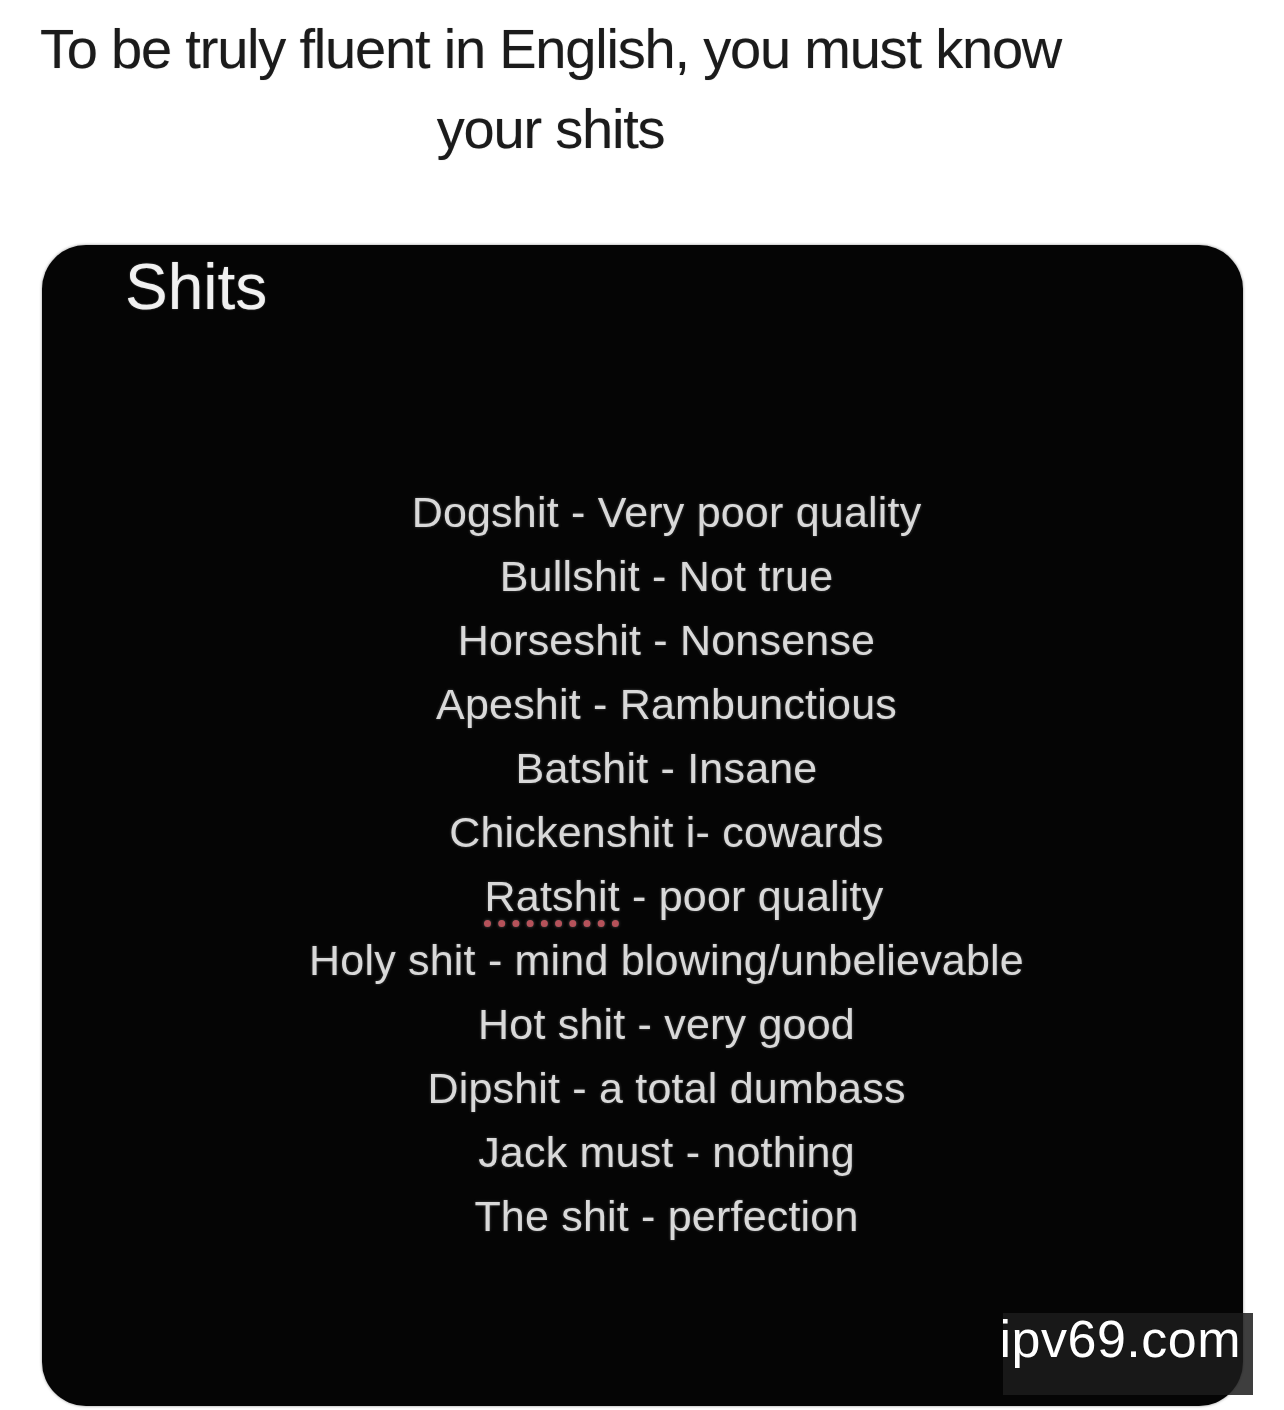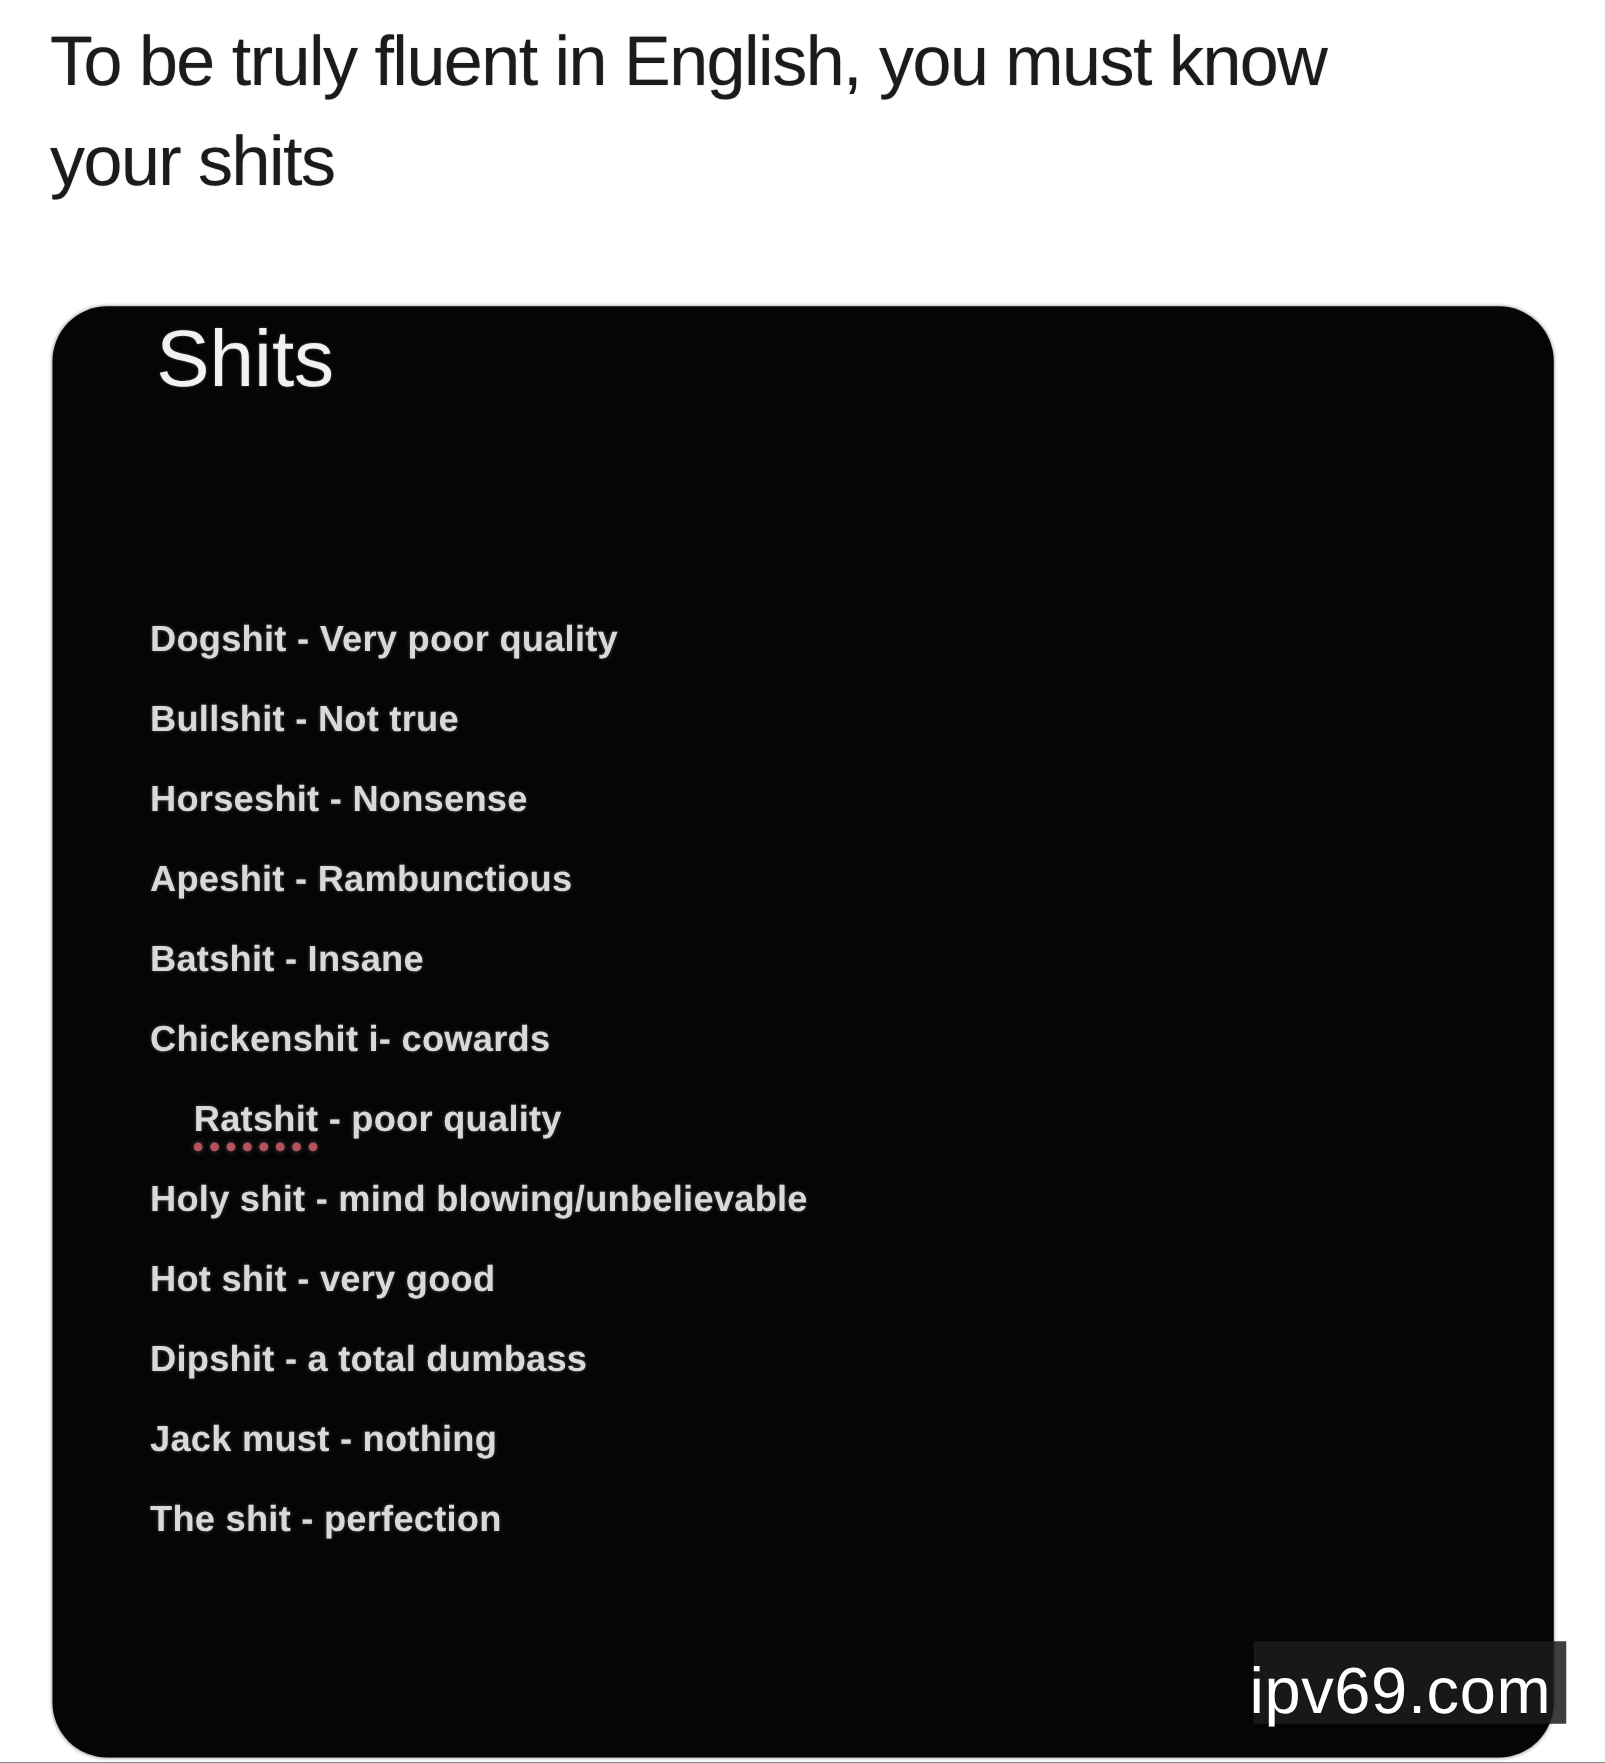--- a/index.html
+++ b/index.html
@@ -20,20 +20,21 @@
     position: absolute;
     left: 40px;
     top: 9px;
     color: var(--caption-text, #1b1b1b);
     font-size: 56px;
     line-height: 80px;
     letter-spacing: -1.2px;
     font-weight: 400;
     text-shadow: 0 0 1px rgba(0,0,0,0.35);
     white-space: nowrap;
+    text-align: center;
   }
 
   
   .card {
     position: absolute;
     left: 42px;
     top: 245px;
     width: 1201px;
     height: 1161px;
     background: var(--card-bg, #050505);
@@ -56,49 +57,50 @@
 
   .defs {
     position: absolute;
     left: 78px;
     top: 235px;
     right: 30px;
     margin: 0;
     padding: 0;
     list-style: none;
     color: var(--card-text, #d9d9d9);
-    font-size: 29px;
+    font-size: 43px;
     line-height: 64px;
-    font-weight: 700;
+    font-weight: 400;
     letter-spacing: 0.2px;
     text-shadow: 0 0 3px rgba(215,215,215,0.35);
+    text-align: center;
   }
   .defs li {
     white-space: nowrap;
     height: 64px;
   }
 
   
   .misspell {
     text-decoration: underline dotted var(--underline-dots, #b5525a);
     text-decoration-thickness: 7px;
     text-underline-offset: 9px;
     margin-left: 35px;
   }
 
   
   .watermark {
     position: absolute;
     left: 1003px;
     top: 1313px;
     width: 250px;
-    height: 66px;
+    height: 82px;
     background: rgba(28, 28, 28, 0.85);
     display: flex;
-    align-items: flex-end;
+    align-items: flex-start;
     justify-content: flex-end;
     padding-right: 12px;
     box-sizing: border-box;
     z-index: 2;
   }
   .watermark span {
     color: var(--watermark-text, #ffffff);
     font-size: 52px;
     line-height: 52px;
     font-weight: 400;

